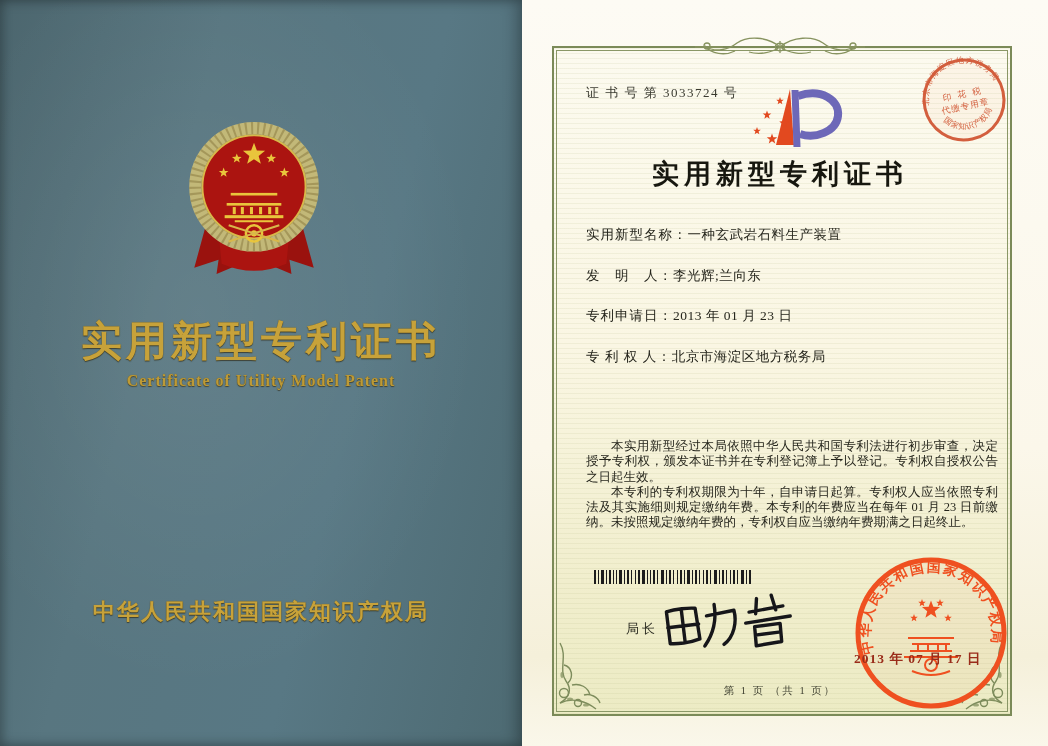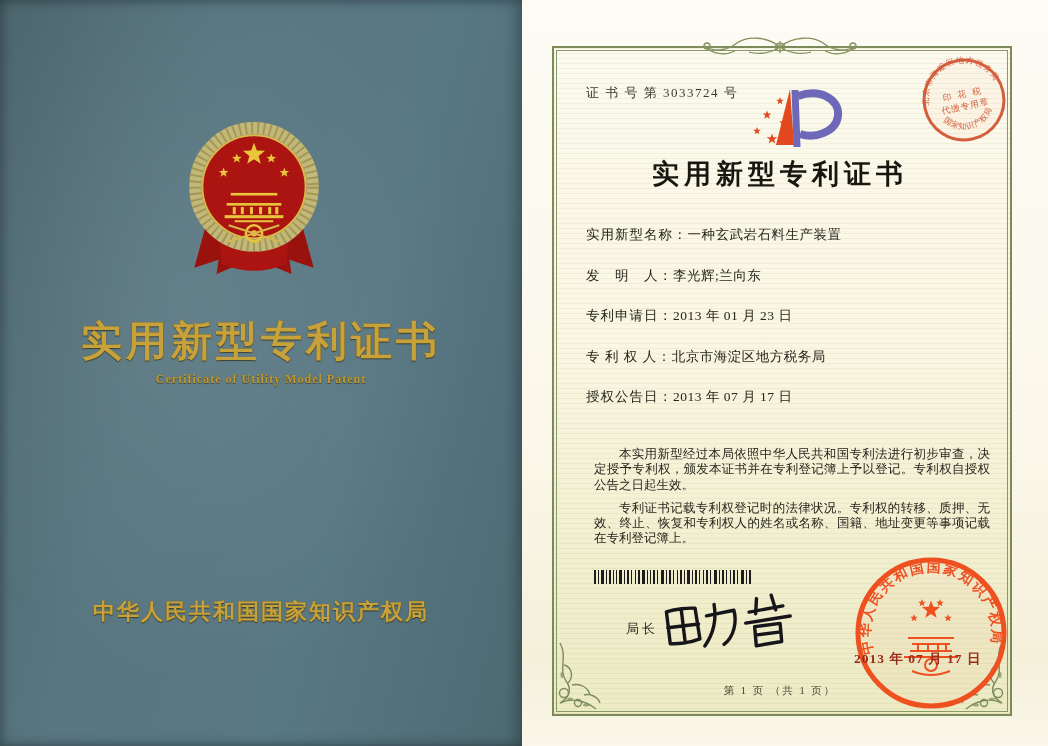--- a/index.html
+++ b/index.html
@@ -10,21 +10,21 @@
   .cover{position:absolute;left:0;top:0;width:522px;height:746px;
     background:
       radial-gradient(ellipse at 38% 42%, rgba(255,255,255,0.07), rgba(255,255,255,0) 62%),
       linear-gradient(104deg,#4c666e 0%,#587680 32%,#587884 64%,#4d6a72 100%);
     box-shadow:inset -6px 0 14px rgba(0,0,0,.25), inset 4px 0 10px rgba(0,0,0,.2);}
   .cover-emblem{position:absolute;left:188px;top:120px;width:132px;height:164px;}
   .gold-text{position:absolute;left:0;width:522px;text-align:center;
     color:#c7a23a;font-weight:bold;
     text-shadow:0 1px 1px rgba(30,20,0,.55), 0 0 1px #7c6218;}
   .cover-title{top:314px;font-size:41px;letter-spacing:4px;}
-  .cover-title-en{top:372px;font-size:12px;letter-spacing:1px;color:#bd9a36;text-align:center;}
+  .cover-title-en{top:372px;font-size:16px;letter-spacing:1px;color:#bd9a36;text-align:center;}
   .cover-office{top:597px;font-size:22px;letter-spacing:2px;}
   .cover-office-en{top:633px;font-size:10.5px;letter-spacing:.2px;color:#b99634;}
 
   
   .pagewrap{position:absolute;left:522px;top:0;width:526px;height:746px;
     background:linear-gradient(180deg,#fdfbf4 0%,#fbf7ea 60%,#f5f0da 88%,#faf7ea 100%);}
   .sheet{position:absolute;left:30px;top:46px;width:456px;height:666px;
     border:2px solid #7b8a58;
     background:
       repeating-linear-gradient(180deg, rgba(176,182,128,0.14) 0 1px, rgba(255,255,255,0) 1px 5px),
@@ -40,21 +40,21 @@
   .tax-stamp{position:absolute;left:398px;top:56px;width:88px;height:88px;transform:rotate(-12deg);opacity:.92;}
   .page-title{position:absolute;left:30px;top:156px;width:456px;text-align:center;
     font-size:27px;font-weight:bold;letter-spacing:5px;color:#17170f;}
 
   .fields{position:absolute;left:64px;top:226px;width:412px;}
   .field-row{font-size:13.5px;color:#26261d;margin-bottom:22.5px;letter-spacing:.5px;white-space:nowrap;}
   .field-row .lbl{letter-spacing:1px;text-align:right;}
 
   .body-text{position:absolute;left:64px;top:439px;width:412px;font-size:12.5px;
     line-height:15.3px;color:#26261d;text-align:justify;}
-  .body-text p{margin:8px;text-indent:2em;}
+  .body-text p{margin:0;text-indent:2em;}
 
   .barcode{position:absolute;left:72px;top:570px;width:160px;height:14px;}
   .sig-label{position:absolute;left:104px;top:620px;font-size:13px;letter-spacing:3px;color:#2c2c22;}
   .sig-name{position:absolute;left:138px;top:592px;width:150px;height:62px;transform:rotate(-5deg);}
   .seal{position:absolute;left:330px;top:554px;width:158px;height:158px;z-index:3;}
   .seal-date{position:absolute;left:332px;top:650px;font-size:13.5px;font-weight:bold;
     color:#9a2c1a;letter-spacing:1px;z-index:4;white-space:nowrap;}
   .page-footer{position:absolute;left:30px;top:684px;width:456px;text-align:center;
     font-size:10.5px;letter-spacing:2px;color:#3f4030;}
 </style>
@@ -188,28 +188,25 @@
       </div>
       <div class="field-row">
         <span class="lbl">发　明　人：</span><span>李光辉;兰向东</span>
       </div>
       <div class="field-row">
         <span class="lbl">专利申请日：</span><span>2013 年 01 月 23 日</span>
       </div>
       <div class="field-row">
         <span class="lbl">专 利 权 人：</span><span>北京市海淀区地方税务局</span>
       </div>
-      <div class="field-row">
-        <span class="lbl">授权公告日：</span><span>2013 年 07 月 17 日</span>
-      </div>
     </div>
 
     <div class="body-text">
       <p>本实用新型经过本局依照中华人民共和国专利法进行初步审查，决定授予专利权，颁发本证书并在专利登记簿上予以登记。专利权自授权公告之日起生效。</p>
-      <p>专利证书记载专利权登记时的法律状况。专利权的转移、质押、无效、终止、恢复和专利权人的姓名或名称、国籍、地址变更等事项记载在专利登记簿上。</p>
+      <p>本专利的专利权期限为十年，自申请日起算。专利权人应当依照专利法及其实施细则规定缴纳年费。本专利的年费应当在每年 01 月 23 日前缴纳。未按照规定缴纳年费的，专利权自应当缴纳年费期满之日起终止。</p>
     </div>
 
     <svg class="barcode" viewBox="0 0 160 14" preserveAspectRatio="none" shape-rendering="crispEdges">
       <g fill="#1c1c1c">
         <rect x="0" width="2" height="14"></rect>
           <rect x="4" width="1" height="14"></rect>
           <rect x="7" width="3" height="14"></rect>
         <rect x="12" width="1" height="14"></rect>
           <rect x="15" width="2" height="14"></rect>
           <rect x="19" width="1" height="14"></rect>

